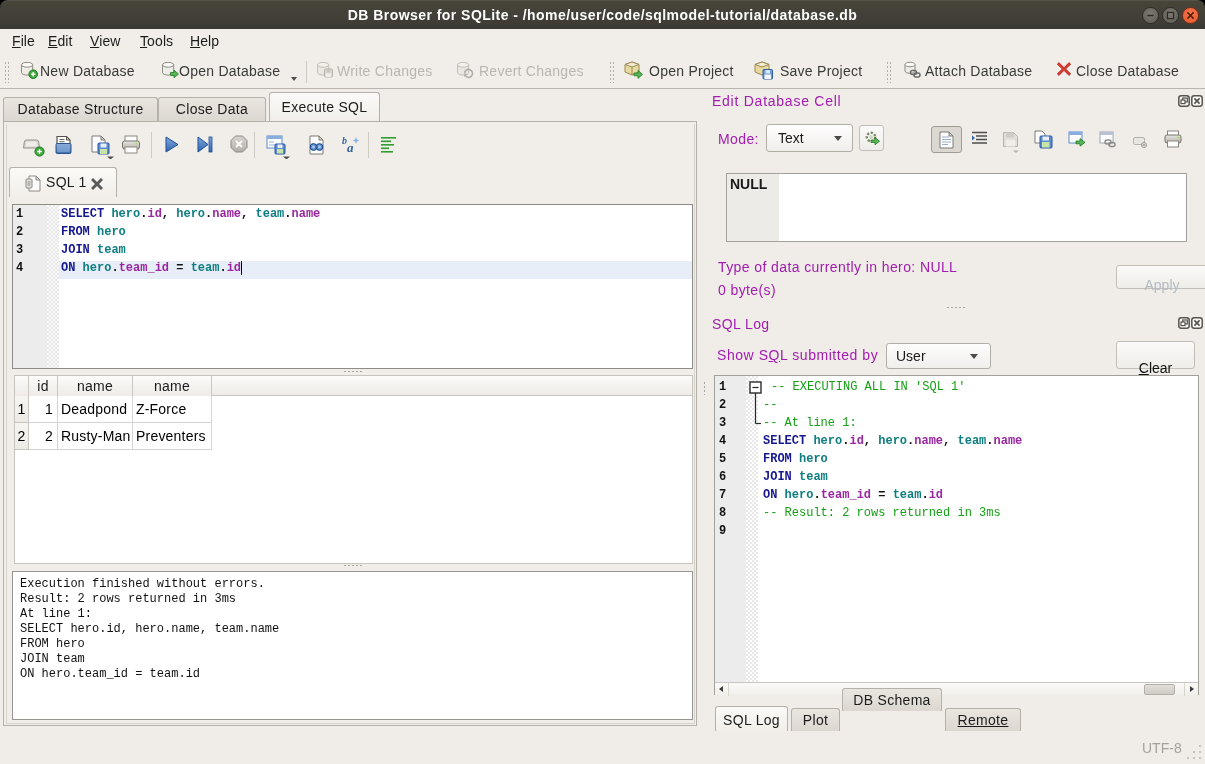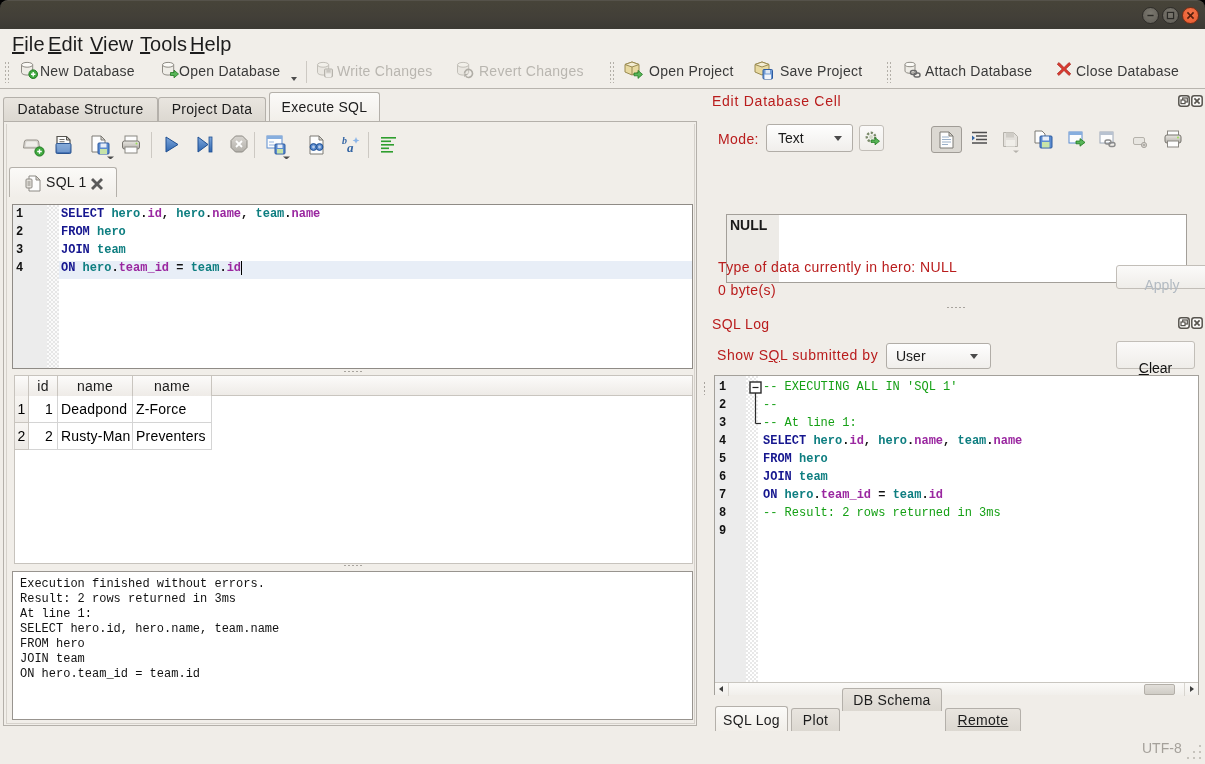--- a/index.html
+++ b/index.html
@@ -20,21 +20,21 @@
 }
 .wbtn { position:absolute; top:6px; width:17px; height:17px; border-radius:50%; }
 .wbtn.min  { left:1142px; background:radial-gradient(circle at 50% 35%, #7b786f, #5f5c55); border:1px solid #2e2c28; }
 .wbtn.max  { left:1162px; background:radial-gradient(circle at 50% 35%, #7b786f, #5f5c55); border:1px solid #2e2c28; }
 .wbtn.close{ left:1182px; background:radial-gradient(circle at 50% 35%, #f4764a, #e8592e); border:1px solid #772e16; }
 .wbtn .glyph { position:absolute; left:0; top:0; width:100%; height:100%; }
 
 
 #menubar {
   position:absolute; left:0; top:29px; width:1205px; height:26px;
-  background:#f1eee9; color:#1c1c1c; font-size:20px;
+  background:#f1eee9; color:#1c1c1c; font-size:14px;
 }
 #menubar span.mi { position:absolute; top:4px; letter-spacing:0.1px; }
 
 
 #toolbar {
   position:absolute; left:0; top:55px; width:1205px; height:34px;
   background:#f1eee9; border-bottom:1px solid #b8b4ae;
   font-size:14px; color:#3a3a3a;
 }
 .tbtext { position:absolute; top:8px; letter-spacing:0.25px; }
@@ -83,21 +83,21 @@
 .vcell { position:absolute; font-size:14px; letter-spacing:0.2px; color:#000; height:27px; padding-top:5px;
   border-right:1px solid #d4d4d4; border-bottom:1px solid #d4d4d4; background:#fff; }
 .rhdr { background:linear-gradient(#f7f5f2,#edeae6); border-right:1px solid #c9c5bf; border-bottom:1px solid #c9c5bf; text-align:center; }
 
 
 #msg { position:absolute; left:8px; top:449px; width:681px; height:149px;
   background:#fff; border:1px solid #98948f; font-family:"Liberation Mono", monospace;
   font-size:12px; color:#111; line-height:15px; padding:5px 0 0 7px; white-space:pre; }
 
 
-.rtitle { position:absolute; font-size:14px; color:#b91c1c; letter-spacing:0.4px; }
+.rtitle { position:absolute; font-size:14px; color:#a21caf; letter-spacing:0.4px; }
 .combo { position:absolute; background:linear-gradient(#fefefe,#f0eeeb); border:1px solid #b1ada7; border-radius:3px; font-size:14px; color:#1a1a1a; }
 .combo .ar { position:absolute; width:0; height:0; border-left:4px solid transparent; border-right:4px solid transparent; border-top:5px solid #4a4a4a; }
 .pbtn { position:absolute; background:linear-gradient(#fbfaf9,#efede9); border:1px solid #c2beb8; border-radius:3px; font-size:14px; text-align:center; }
 
 #logarea { position:absolute; left:714px; top:375px; width:485px; height:320px;
   background:#fff; border:1px solid #a3a09a; font-family:"Liberation Mono", monospace; font-size:12px; }
 #logarea .gutter { position:absolute; left:0; top:0; width:31px; height:307px; background:#ececec; }
 #logarea .fold { position:absolute; left:31px; top:0; width:12px; height:307px;
   background-image:linear-gradient(45deg,#e8e8e8 25%,transparent 25%,transparent 75%,#e8e8e8 75%),linear-gradient(45deg,#e8e8e8 25%,transparent 25%,transparent 75%,#e8e8e8 75%);
   background-size:4px 4px; background-position:0 0,2px 2px; }
@@ -107,20 +107,21 @@
 .dots-h { position:absolute; width:20px; height:3px;
   background-image:radial-gradient(circle,#a8a49e 1px,transparent 1.1px); background-size:4px 3px; }
 .dots-v { position:absolute; width:3px; height:20px;
   background-image:radial-gradient(circle,#a8a49e 1px,transparent 1.1px); background-size:3px 4px; }
 </style>
 </head>
 <body>
 
 <div style="position:absolute;left:0;top:0;width:1205px;height:12px;background:#000;"></div>
 <div id="titlebar">
+  <div id="title-text">DB Browser for SQLite - /home/user/code/sqlmodel-tutorial/database.db</div>
   <div class="wbtn min">
       <svg class="glyph" viewBox="0 0 17 17">
         <line x1="5" y1="8.5" x2="12" y2="8.5" stroke="#2b2a26" stroke-width="1.6"></line>
       </svg>
     </div>
   <div class="wbtn max">
       <svg class="glyph" viewBox="0 0 17 17">
         <rect x="5" y="5" width="7" height="7" fill="none" stroke="#2b2a26" stroke-width="1.4"></rect>
       </svg>
     </div>
@@ -211,21 +212,21 @@
   <span class="tbtext" style="left:925px">Attach Database</span>
   <span class="ticon" style="left:1056px">
     <svg width="16" height="16" viewBox="0 0 16 16">
       <path d="M3 1.5 L8 6.5 L13 1.5 L14.8 3.2 L9.8 8 L14.8 12.8 L13 14.5 L8 9.5 L3 14.5 L1.2 12.8 L6.2 8 L1.2 3.2 Z" fill="#d93a30" stroke="#9c1f18" stroke-width="0.6"></path>
     </svg>
   </span>
   <span class="tbtext" style="left:1076px">Close Database</span>
 </div>
 
 <div class="tab" style="left:3px; top:97px; width:155px; height:24px; padding-top:3px;">Database Structure</div>
-<div class="tab" style="left:158px; top:97px; width:108px; height:24px; padding-top:3px;">Project Data</div>
+<div class="tab" style="left:158px; top:97px; width:108px; height:24px; padding-top:3px;">Close Data</div>
 <div class="tab active" style="left:269px; top:92px; width:111px; height:30px; padding-top:6px;">Execute SQL</div>
 
 <div id="pane">
   <div style="position:absolute; left:2px; top:2px; width:689px; height:600px; border:1px solid #d6d2cc; border-top:none;"></div>
 
   <div style="position:absolute; left:0; top:0; width:692px; height:45px;">
     <span class="ticon" style="left:19px; top:15px;">
       <svg width="23" height="21" viewBox="0 0 23 21">
         <path d="M3.5 3 h10 q2 0 2.2 2 l0.8 6 h-16 l0.8 -6 q0.2 -2 2.2 -2 z" fill="#d7d4cf" stroke="#97938c"></path>
         <path d="M4.5 4.5 h8 q1.2 0 1.4 1.4 l0.5 3.6 h-11.8 l0.5 -3.6 q0.2 -1.4 1.4 -1.4 z" fill="#efedea"></path>
@@ -489,21 +490,21 @@
       <defs>
           <linearGradient id="gp2" x1="0" y1="0" x2="0" y2="1">
             <stop offset="0" stop-color="#e8e6e1"></stop>
             <stop offset="1" stop-color="#b4b1aa"></stop>
           </linearGradient>
         </defs>
     </svg>
   </span>
 </div>
 
-<div style="position:absolute; left:726px; top:173px; width:461px; height:69px; background:#fff; border:1px solid #a39f99;margin-top:41px;">
+<div style="position:absolute; left:726px; top:173px; width:461px; height:69px; background:#fff; border:1px solid #a39f99;">
   <div style="position:absolute; left:0; top:0; width:52px; height:67px; background:#edebe7;"></div>
   <div style="position:absolute; left:3px; top:2px; font-size:14px; font-weight:bold; color:#1a1a1a;">NULL</div>
 </div>
 
 <div class="rtitle" style="left:718px; top:259px; position:absolute;">Type of data currently in hero: NULL</div>
 <div class="rtitle" style="left:718px; top:282px; position:absolute;">0 byte(s)</div>
 <div class="pbtn" style="left:1116px; top:265px; width:92px; height:24px; color:#b2bac2; padding-top:11px;">Apply</div>
 
 <div class="dots-h" style="left:946px; top:306px;"></div>
 
@@ -527,21 +528,21 @@
   <div class="fold"></div>
   <div class="ln" style="top:4px;">1</div>
   <div class="ln" style="top:22px;">2</div>
   <div class="ln" style="top:40px;">3</div>
   <div class="ln" style="top:58px;">4</div>
   <div class="ln" style="top:76px;">5</div>
   <div class="ln" style="top:94px;">6</div>
   <div class="ln" style="top:112px;">7</div>
   <div class="ln" style="top:130px;">8</div>
   <div class="ln" style="top:148px;">9</div>
-  <div class="code cmt" style="top:4px;">-- EXECUTING ALL IN 'SQL 1'</div>
+  <div class="code cmt" style="top:4px;padding-left:8px;">-- EXECUTING ALL IN 'SQL 1'</div>
   <div class="code cmt" style="top:22px;">--</div>
   <div class="code cmt" style="top:40px;">-- At line 1:</div>
   <div class="code" style="top:58px;"><span class="kw">SELECT</span> <span class="tbl">hero</span><span class="pln">.</span><span class="fld">id</span><span class="pln">, </span><span class="tbl">hero</span><span class="pln">.</span><span class="fld">name</span><span class="pln">, </span><span class="tbl">team</span><span class="pln">.</span><span class="fld">name</span></div>
   <div class="code" style="top:76px;"><span class="kw">FROM</span> <span class="tbl">hero</span></div>
   <div class="code" style="top:94px;"><span class="kw">JOIN</span> <span class="tbl">team</span></div>
   <div class="code" style="top:112px;"><span class="kw">ON</span> <span class="tbl">hero</span><span class="pln">.</span><span class="fld">team_id</span><span class="pln"> = </span><span class="tbl">team</span><span class="pln">.</span><span class="fld">id</span></div>
   <div class="code cmt" style="top:130px;">-- Result: 2 rows returned in 3ms</div>
 
   <svg style="position:absolute; left:33px; top:4px;" width="16" height="50" viewBox="0 0 16 50">
     <rect x="2" y="2" width="11" height="11" fill="#fff" stroke="#2b2b2b" stroke-width="1.4"></rect>

